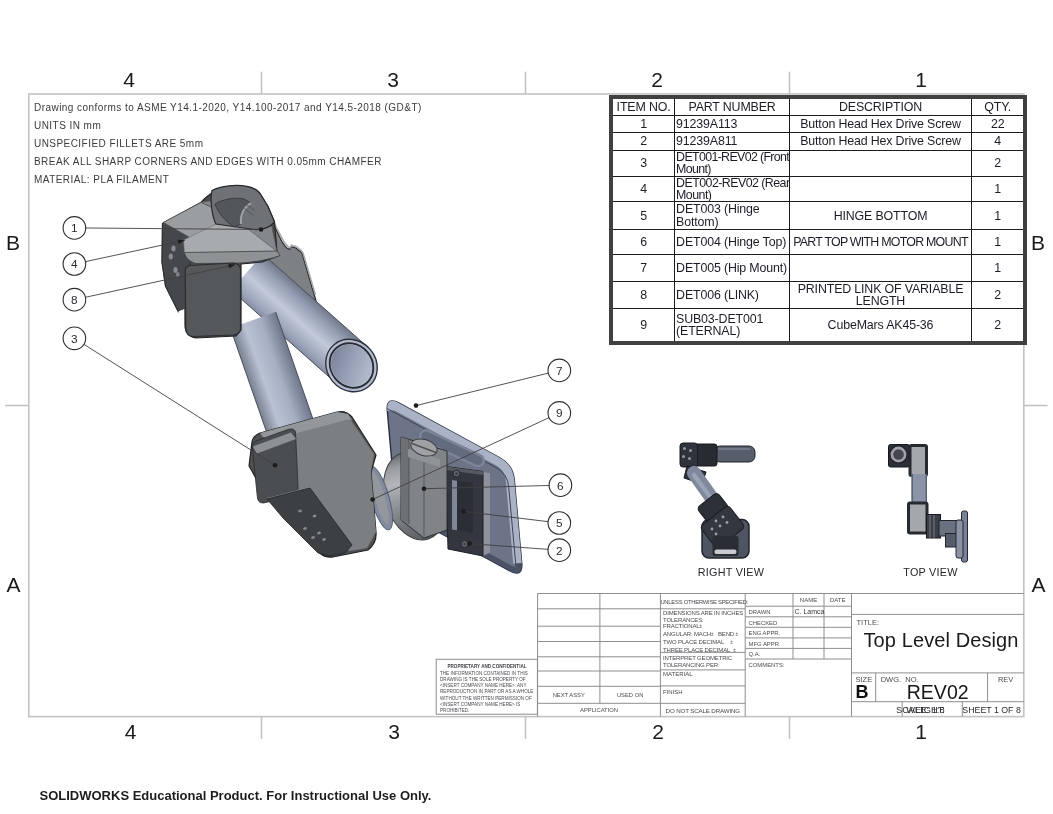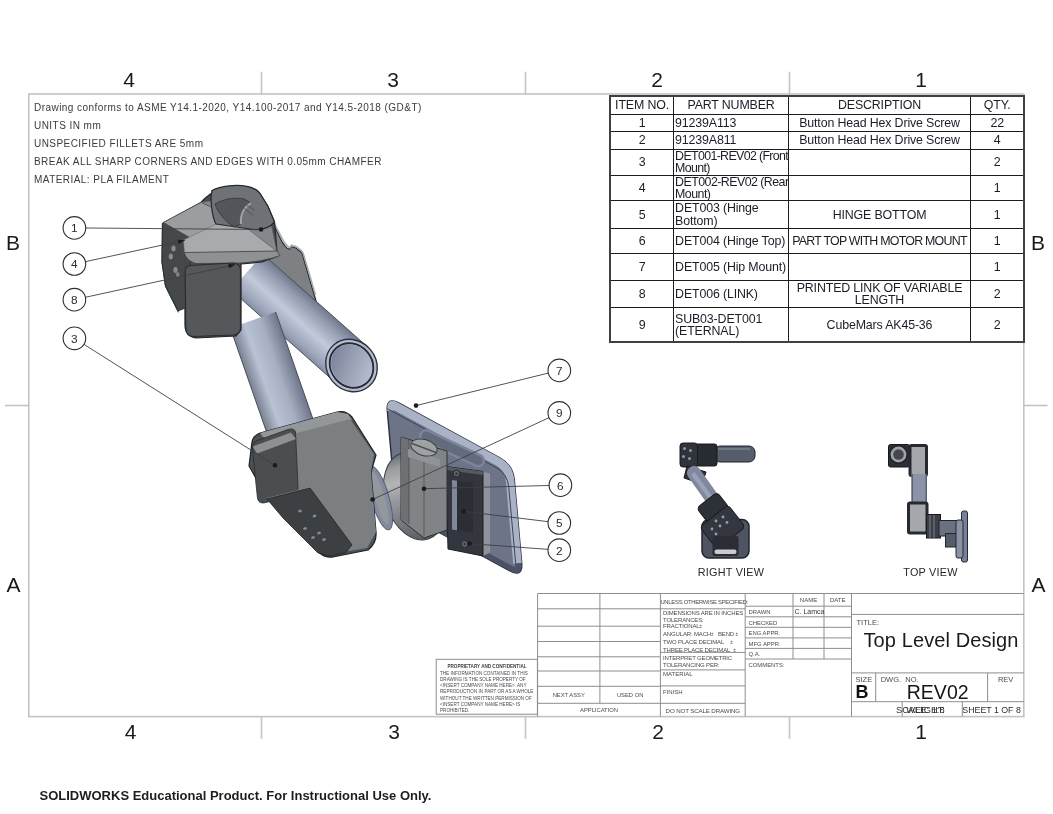--- a/index.html
+++ b/index.html
@@ -1,21 +1,21 @@
 <!DOCTYPE html>
 <html><head>
 <meta charset="utf-8">
 <style>
   html,body{margin:0;padding:0;background:#fff;}
   body{font-family:"Liberation Sans",sans-serif;}
   #page{position:relative;width:1053px;height:814px;overflow:hidden;background:#fff;}
   .t{position:absolute;white-space:nowrap;color:#3c3c3c;}
   .zl{position:absolute;color:#1a1a1a;font-size:21px;transform:translate(-50%,-50%);}
   table.bom{position:absolute;left:609px;top:95px;border-collapse:collapse;table-layout:fixed;width:413.5px;
-    font-size:12.4px;color:#1c1c28;border:2px solid #404040;letter-spacing:-0.15px;}
+    font-size:12.4px;color:#1c1c28;border:4px solid #404040;letter-spacing:-0.15px;}
   table.bom td{border:1px solid #1c1c1c;padding:0 1px;text-align:center;vertical-align:middle;
     overflow:hidden;line-height:12.2px;white-space:nowrap;}
   table.bom td.pn{text-align:left;}
   .tb{position:absolute;color:#4b4b52;white-space:nowrap;}
 </style>
 </head>
 <body>
 <div id="page">
 
 <svg id="frame" style="position:absolute;left:0;top:0" width="1053" height="814" viewBox="0 0 1053 814">

